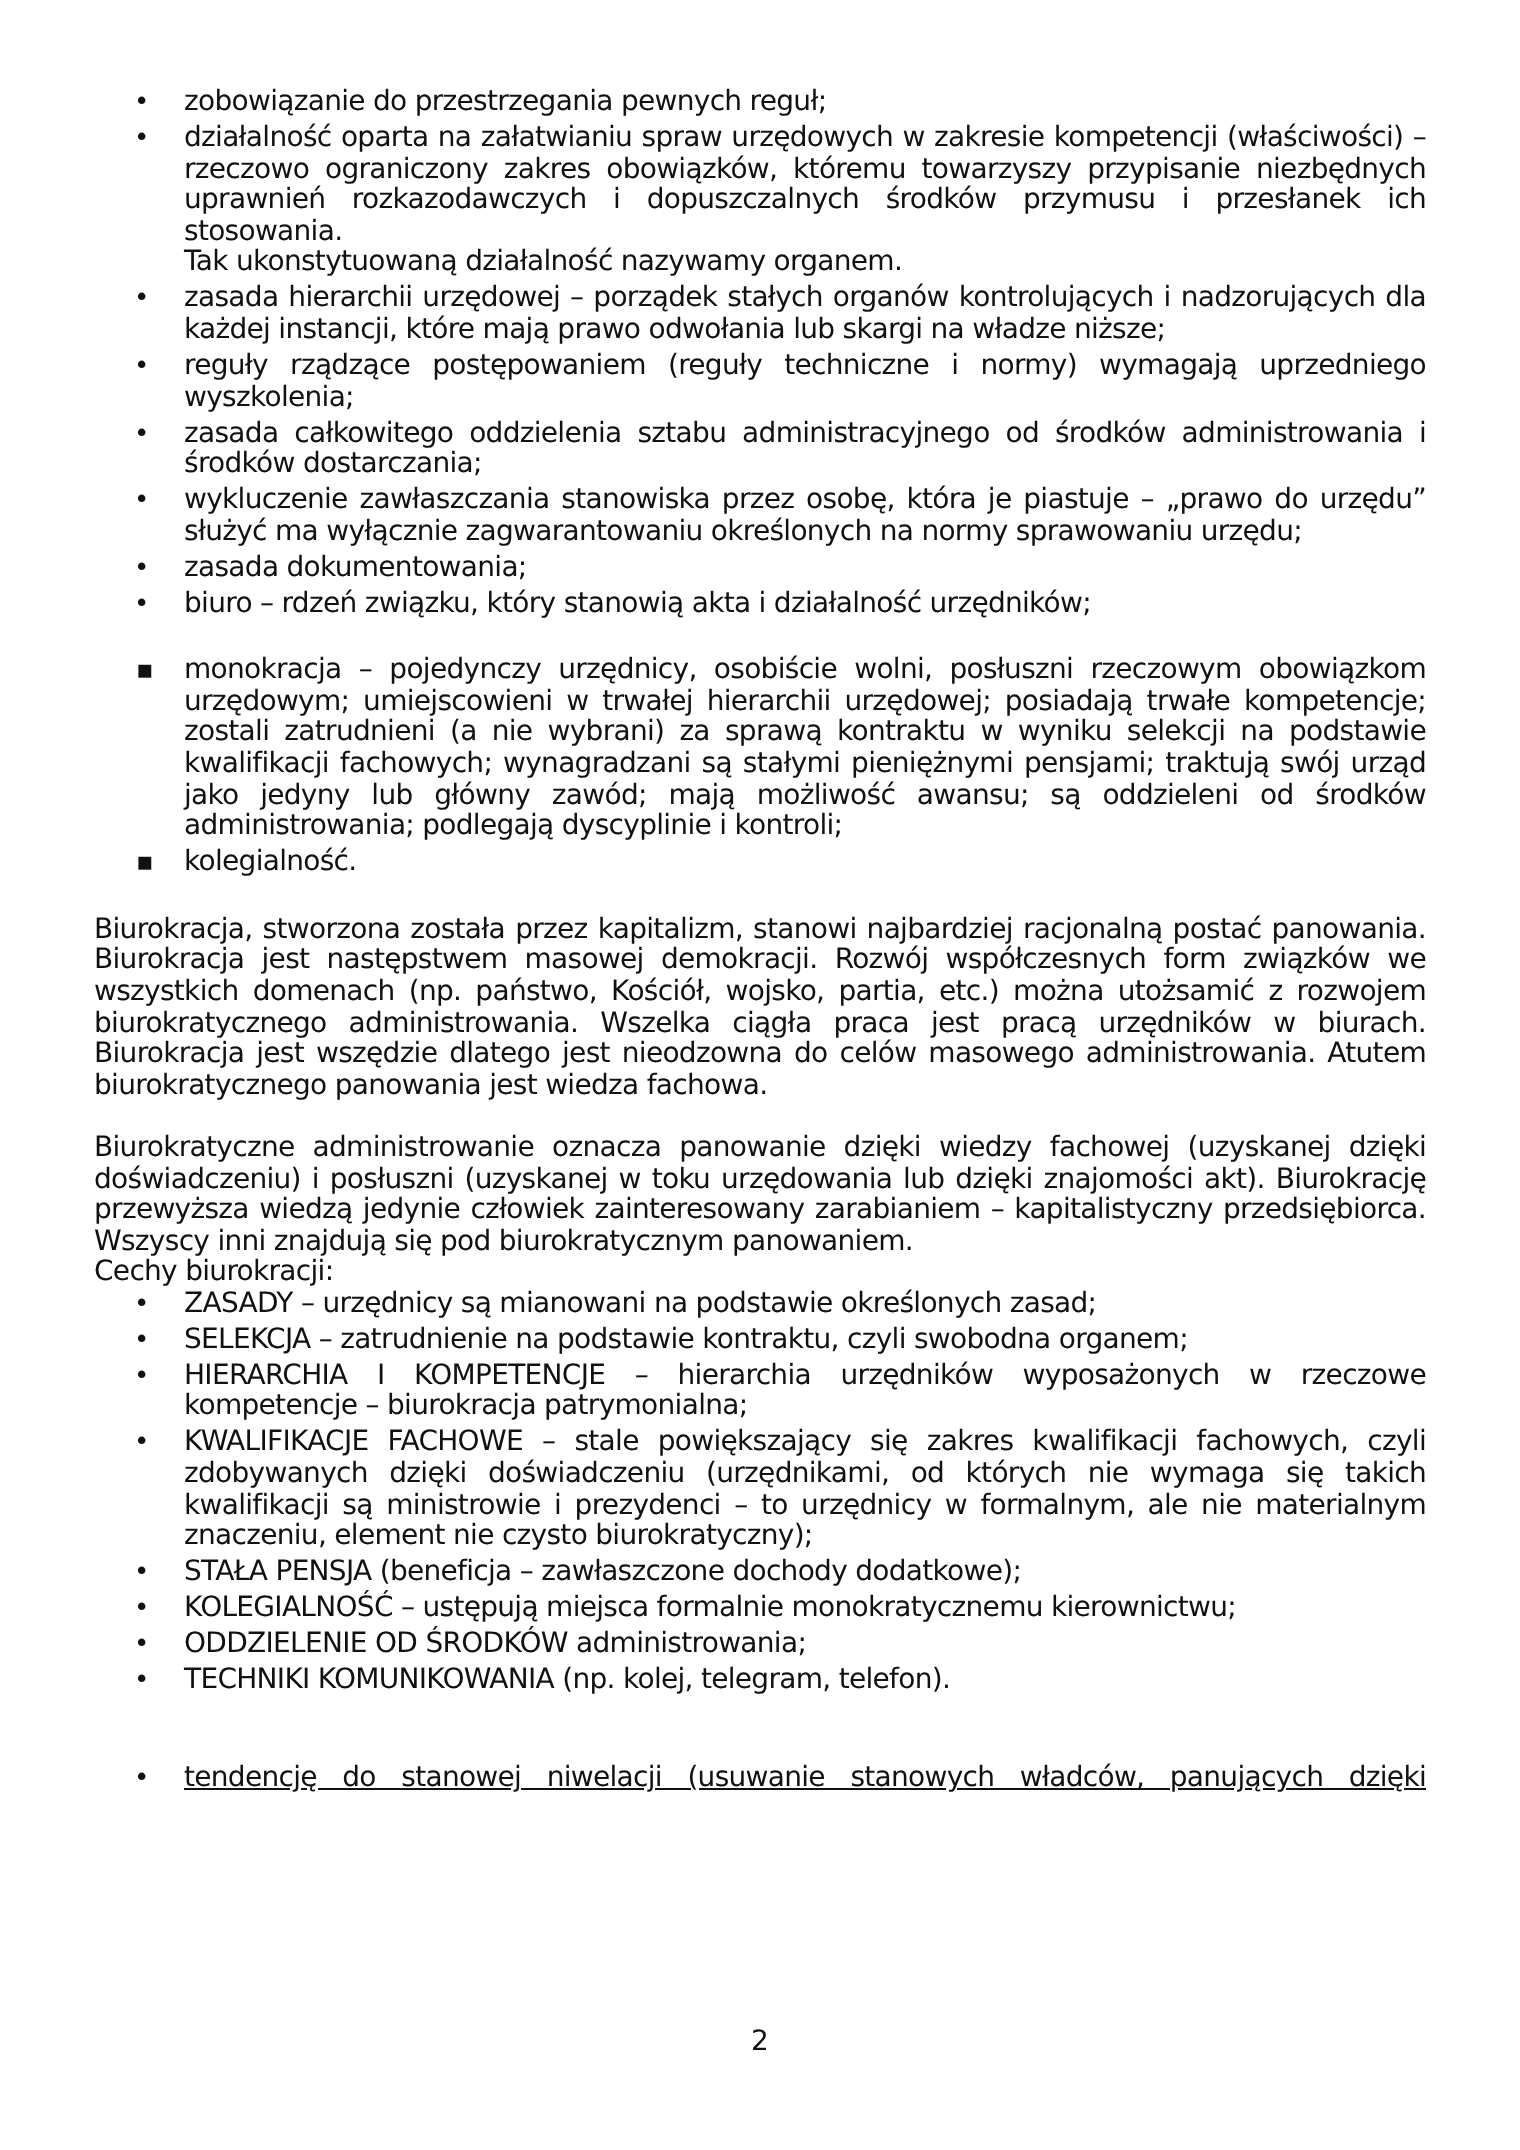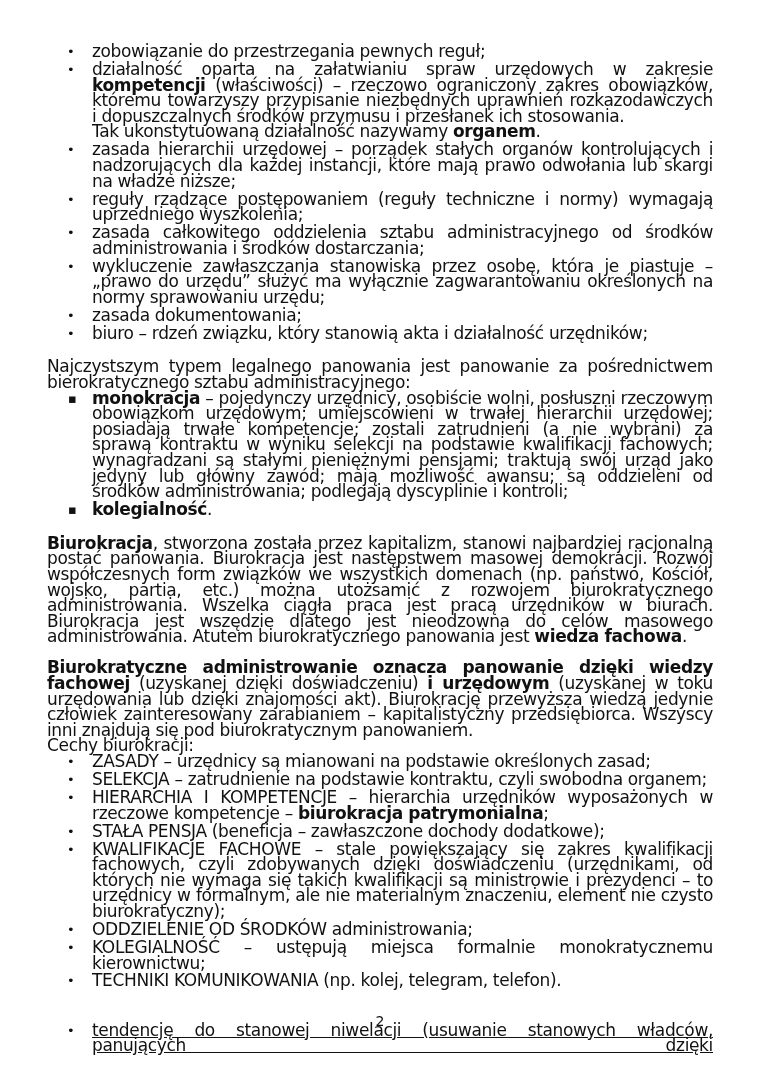--- a/index.html
+++ b/index.html
@@ -1,22 +1,22 @@
 <!DOCTYPE html>
 <html><head>
 <meta charset="utf-8">
 <style>
   html, body { margin: 0; padding: 0; background: #ffffff; }
   body { width: 760px; height: 1075px; overflow: hidden; position: relative; }
   .page {
     position: absolute; left: 47px; top: 44px; width: 666px;
-    font-family: "DejaVu Sans", sans-serif; font-size: 17px; line-height: 15.6px;
+    font-family: "DejaVu Sans", sans-serif; font-size: 14px; line-height: 15.6px;
     color: #111111; letter-spacing: -0.35px;
   }
-  .page b { font-weight: bold; }
+  .page b { font-weight: normal; }
   ul { margin: 0; padding: 0; list-style: none; }
   li { position: relative; padding-left: 45px; text-align: justify; margin-bottom: 2.4px; }
   li::before { position: absolute; left: 20px; top: 0; }
   ul.dot li::before { content: "\2022"; font-size: 13px; }
   ul.sq li::before { content: "\25AA"; font-size: 13px; left: 21px; }
   p { margin: 0; text-align: justify; }
   .gap { height: 15.6px; }
   .pagenum { position: absolute; left: 0; width: 760px; top: 1013px; text-align: center;
     font-family: "DejaVu Sans", sans-serif; font-size: 14px; color: #111; }
 </style>
@@ -31,44 +31,43 @@
     <li><span>zasada hierarchii urzędowej – porządek stałych organów kontrolujących i nadzorujących dla każdej instancji, które mają prawo odwołania lub skargi na władze niższe;</span></li>
     <li><span>reguły rządzące postępowaniem (reguły techniczne i normy) wymagają uprzedniego wyszkolenia;</span></li>
     <li><span>zasada całkowitego oddzielenia sztabu administracyjnego od środków administrowania i środków dostarczania;</span></li>
     <li><span>wykluczenie zawłaszczania stanowiska przez osobę, która je piastuje – „prawo do urzędu” służyć ma wyłącznie zagwarantowaniu określonych na normy sprawowaniu urzędu;</span></li>
     <li><span>zasada dokumentowania;</span></li>
     <li><span>biuro – rdzeń związku, który stanowią akta i działalność urzędników;</span></li>
   </ul>
 
   <div class="gap"></div>
 
-  <p>Najczystszym typem legalnego panowania jest panowanie za pośrednictwem bierokratycznego sztabu administracyjnego:</p>
 
   <ul class="sq">
     <li><b>monokracja</b><span> – pojedynczy urzędnicy, osobiście wolni, posłuszni rzeczowym obowiązkom urzędowym; umiejscowieni w trwałej hierarchii urzędowej; posiadają trwałe kompetencje; zostali zatrudnieni (a nie wybrani) za sprawą kontraktu w wyniku selekcji na podstawie kwalifikacji fachowych; wynagradzani są stałymi pieniężnymi pensjami; traktują swój urząd jako jedyny lub główny zawód; mają możliwość awansu; są oddzieleni od środków administrowania; podlegają dyscyplinie i kontroli;</span></li>
     <li><b>kolegialność</b><span>.</span></li>
   </ul>
 
   <div class="gap"></div>
 
   <p><b>Biurokracja</b><span>, stworzona została przez kapitalizm, stanowi najbardziej racjonalną postać panowania. Biurokracja jest następstwem masowej demokracji. Rozwój współczesnych form związków we wszystkich domenach (np. państwo, Kościół, wojsko, partia, etc.) można utożsamić z rozwojem biurokratycznego administrowania. Wszelka ciągła praca jest pracą urzędników w biurach. Biurokracja jest wszędzie dlatego jest nieodzowna do celów masowego administrowania. Atutem biurokratycznego panowania jest </span><b>wiedza fachowa</b><span>.</span></p>
 
   <div class="gap"></div>
 
-  <p><b>Biurokratyczne administrowanie oznacza panowanie dzięki wiedzy fachowej</b><span> (uzyskanej dzięki doświadczeniu) </span><b>i urzędowym</b><span> (uzyskanej w toku urzędowania lub dzięki znajomości akt). Biurokrację przewyższa wiedzą jedynie człowiek zainteresowany zarabianiem – kapitalistyczny przedsiębiorca. Wszyscy inni znajdują się pod biurokratycznym panowaniem.</span></p>
+  <p><b>Biurokratyczne administrowanie oznacza panowanie dzięki wiedzy fachowej</b><span> (uzyskanej dzięki doświadczeniu) </span><b>i posłuszni</b><span> (uzyskanej w toku urzędowania lub dzięki znajomości akt). Biurokrację przewyższa wiedzą jedynie człowiek zainteresowany zarabianiem – kapitalistyczny przedsiębiorca. Wszyscy inni znajdują się pod biurokratycznym panowaniem.</span></p>
   <p>Cechy biurokracji:</p>
 
   <ul class="dot">
     <li><span>ZASADY – urzędnicy są mianowani na podstawie określonych zasad;</span></li>
     <li><span>SELEKCJA – zatrudnienie na podstawie kontraktu, czyli swobodna organem;</span></li>
     <li><span>HIERARCHIA I KOMPETENCJE – hierarchia urzędników wyposażonych w rzeczowe kompetencje – </span><b>biurokracja patrymonialna</b><span>;</span></li>
+    <li><span>KWALIFIKACJE FACHOWE – stale powiększający się zakres kwalifikacji fachowych, czyli zdobywanych dzięki doświadczeniu (urzędnikami, od których nie wymaga się takich kwalifikacji są ministrowie i prezydenci – to urzędnicy w formalnym, ale nie materialnym znaczeniu, element nie czysto biurokratyczny);</span></li>
     <li><span>STAŁA PENSJA (beneficja – zawłaszczone dochody dodatkowe);</span></li>
-    <li><span>KWALIFIKACJE FACHOWE – stale powiększający się zakres kwalifikacji fachowych, czyli zdobywanych dzięki doświadczeniu (urzędnikami, od których nie wymaga się takich kwalifikacji są ministrowie i prezydenci – to urzędnicy w formalnym, ale nie materialnym znaczeniu, element nie czysto biurokratyczny);</span></li>
+    <li><span>KOLEGIALNOŚĆ – ustępują miejsca formalnie monokratycznemu kierownictwu;</span></li>
     <li><span>ODDZIELENIE OD ŚRODKÓW administrowania;</span></li>
-    <li><span>KOLEGIALNOŚĆ – ustępują miejsca formalnie monokratycznemu kierownictwu;</span></li>
     <li><span>TECHNIKI KOMUNIKOWANIA (np. kolej, telegram, telefon).</span></li>
   </ul>
 
   <div class="gap"></div>
 
 
   <div class="gap"></div>
 
 
   <ul class="dot">

